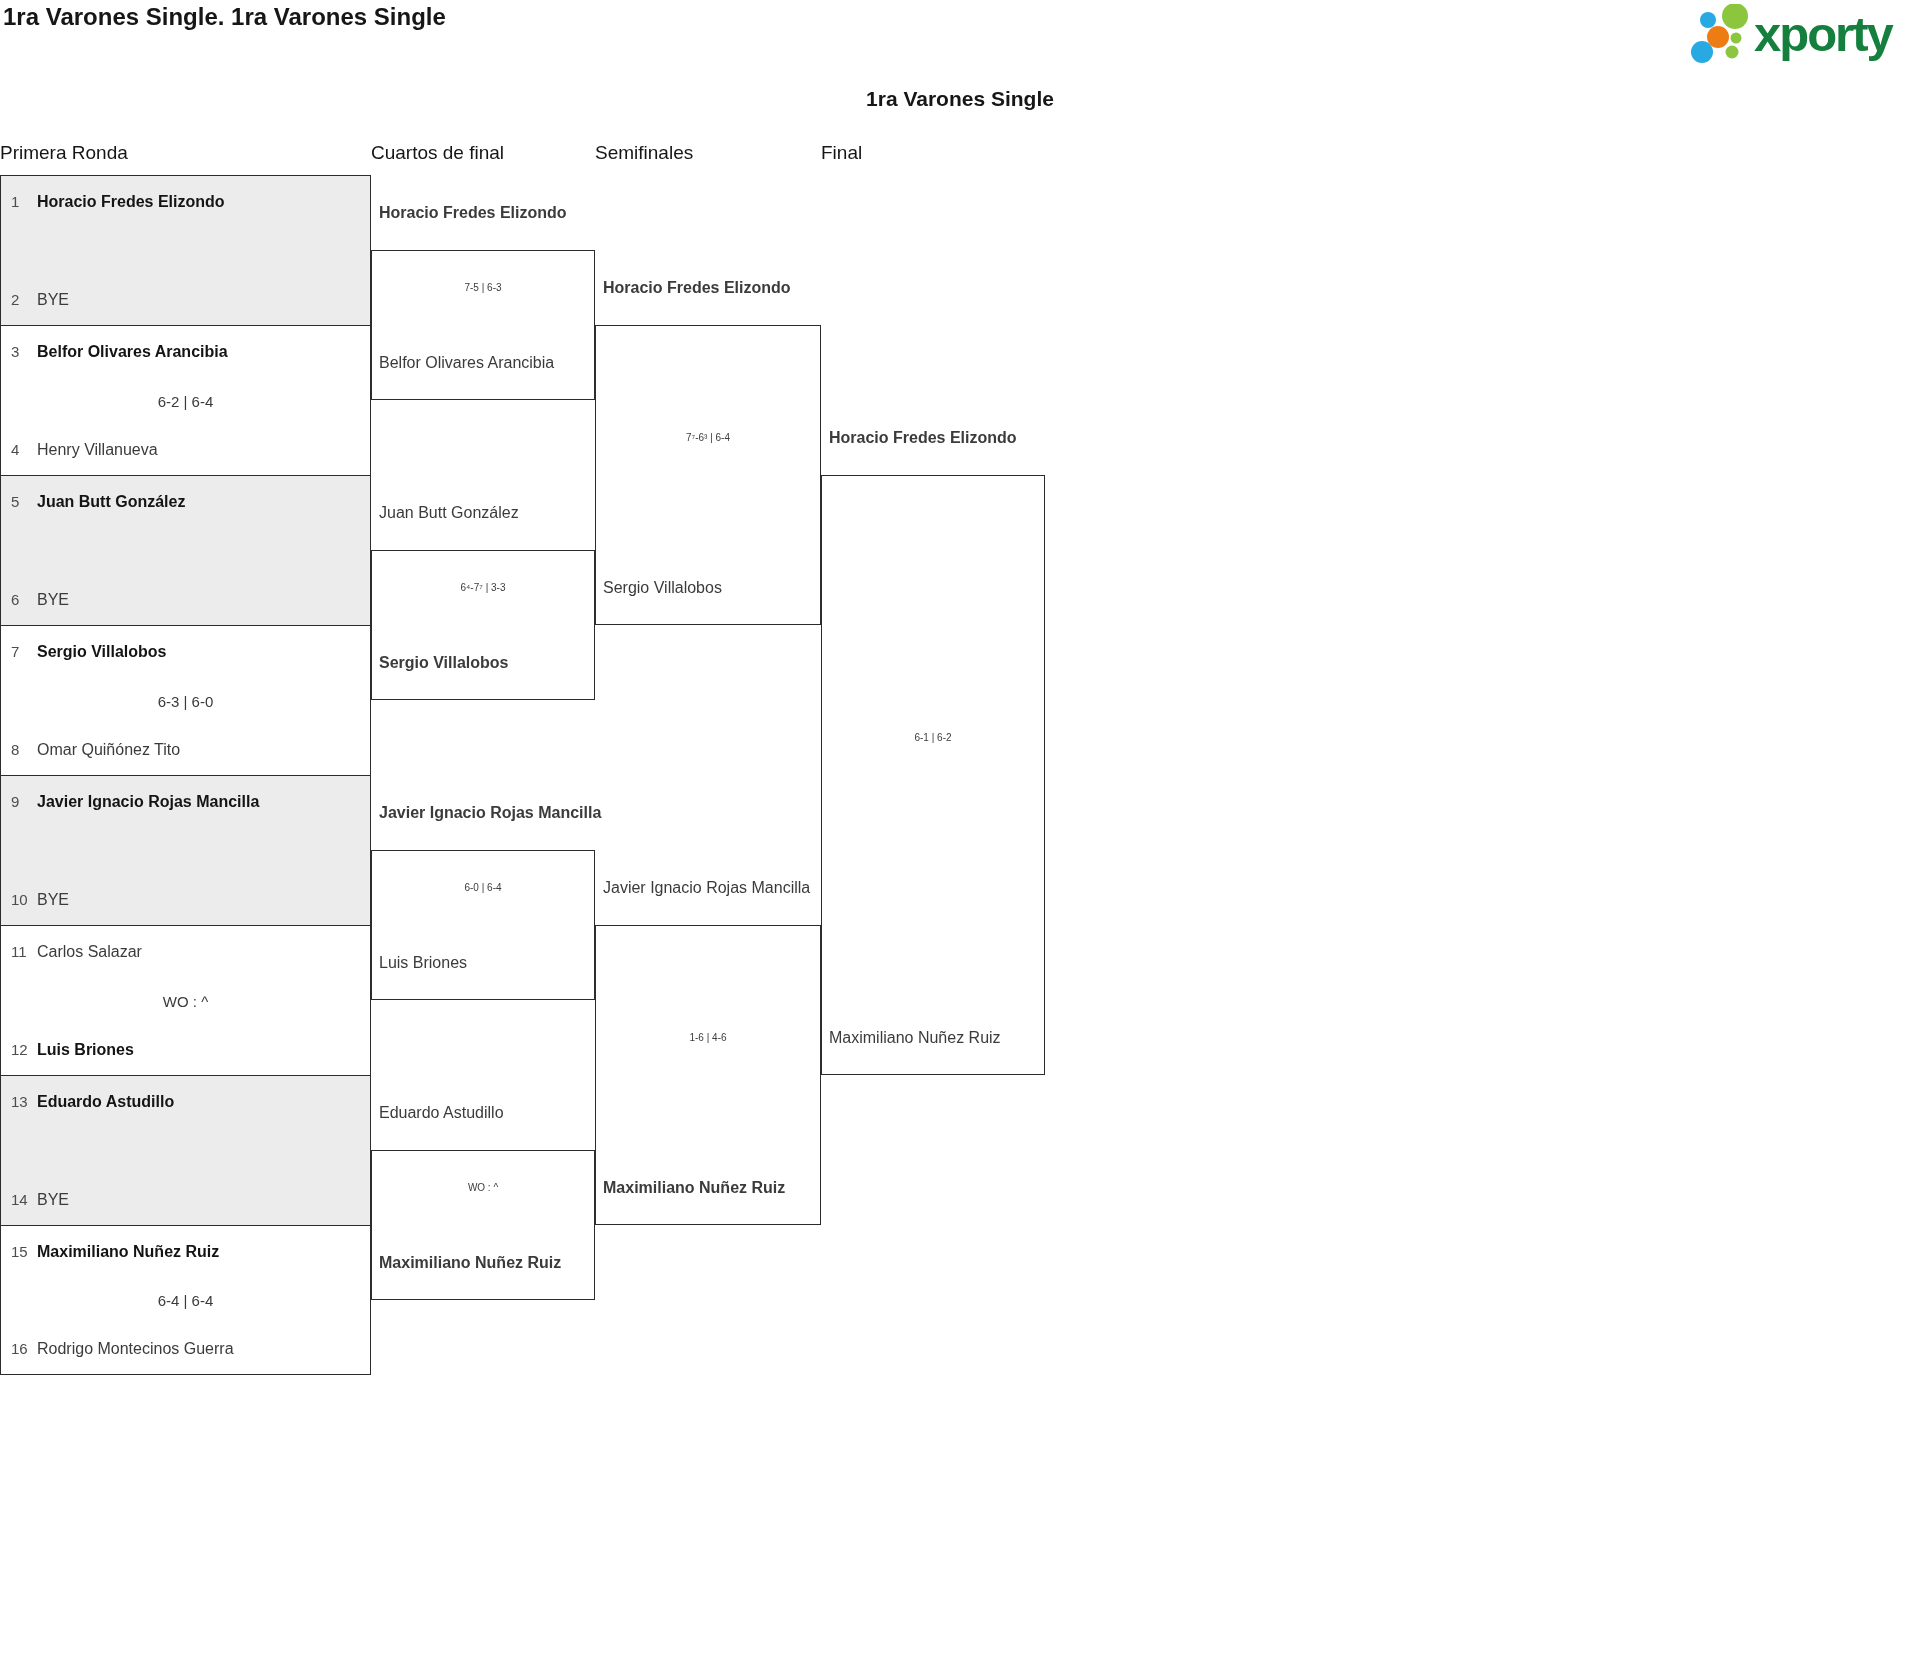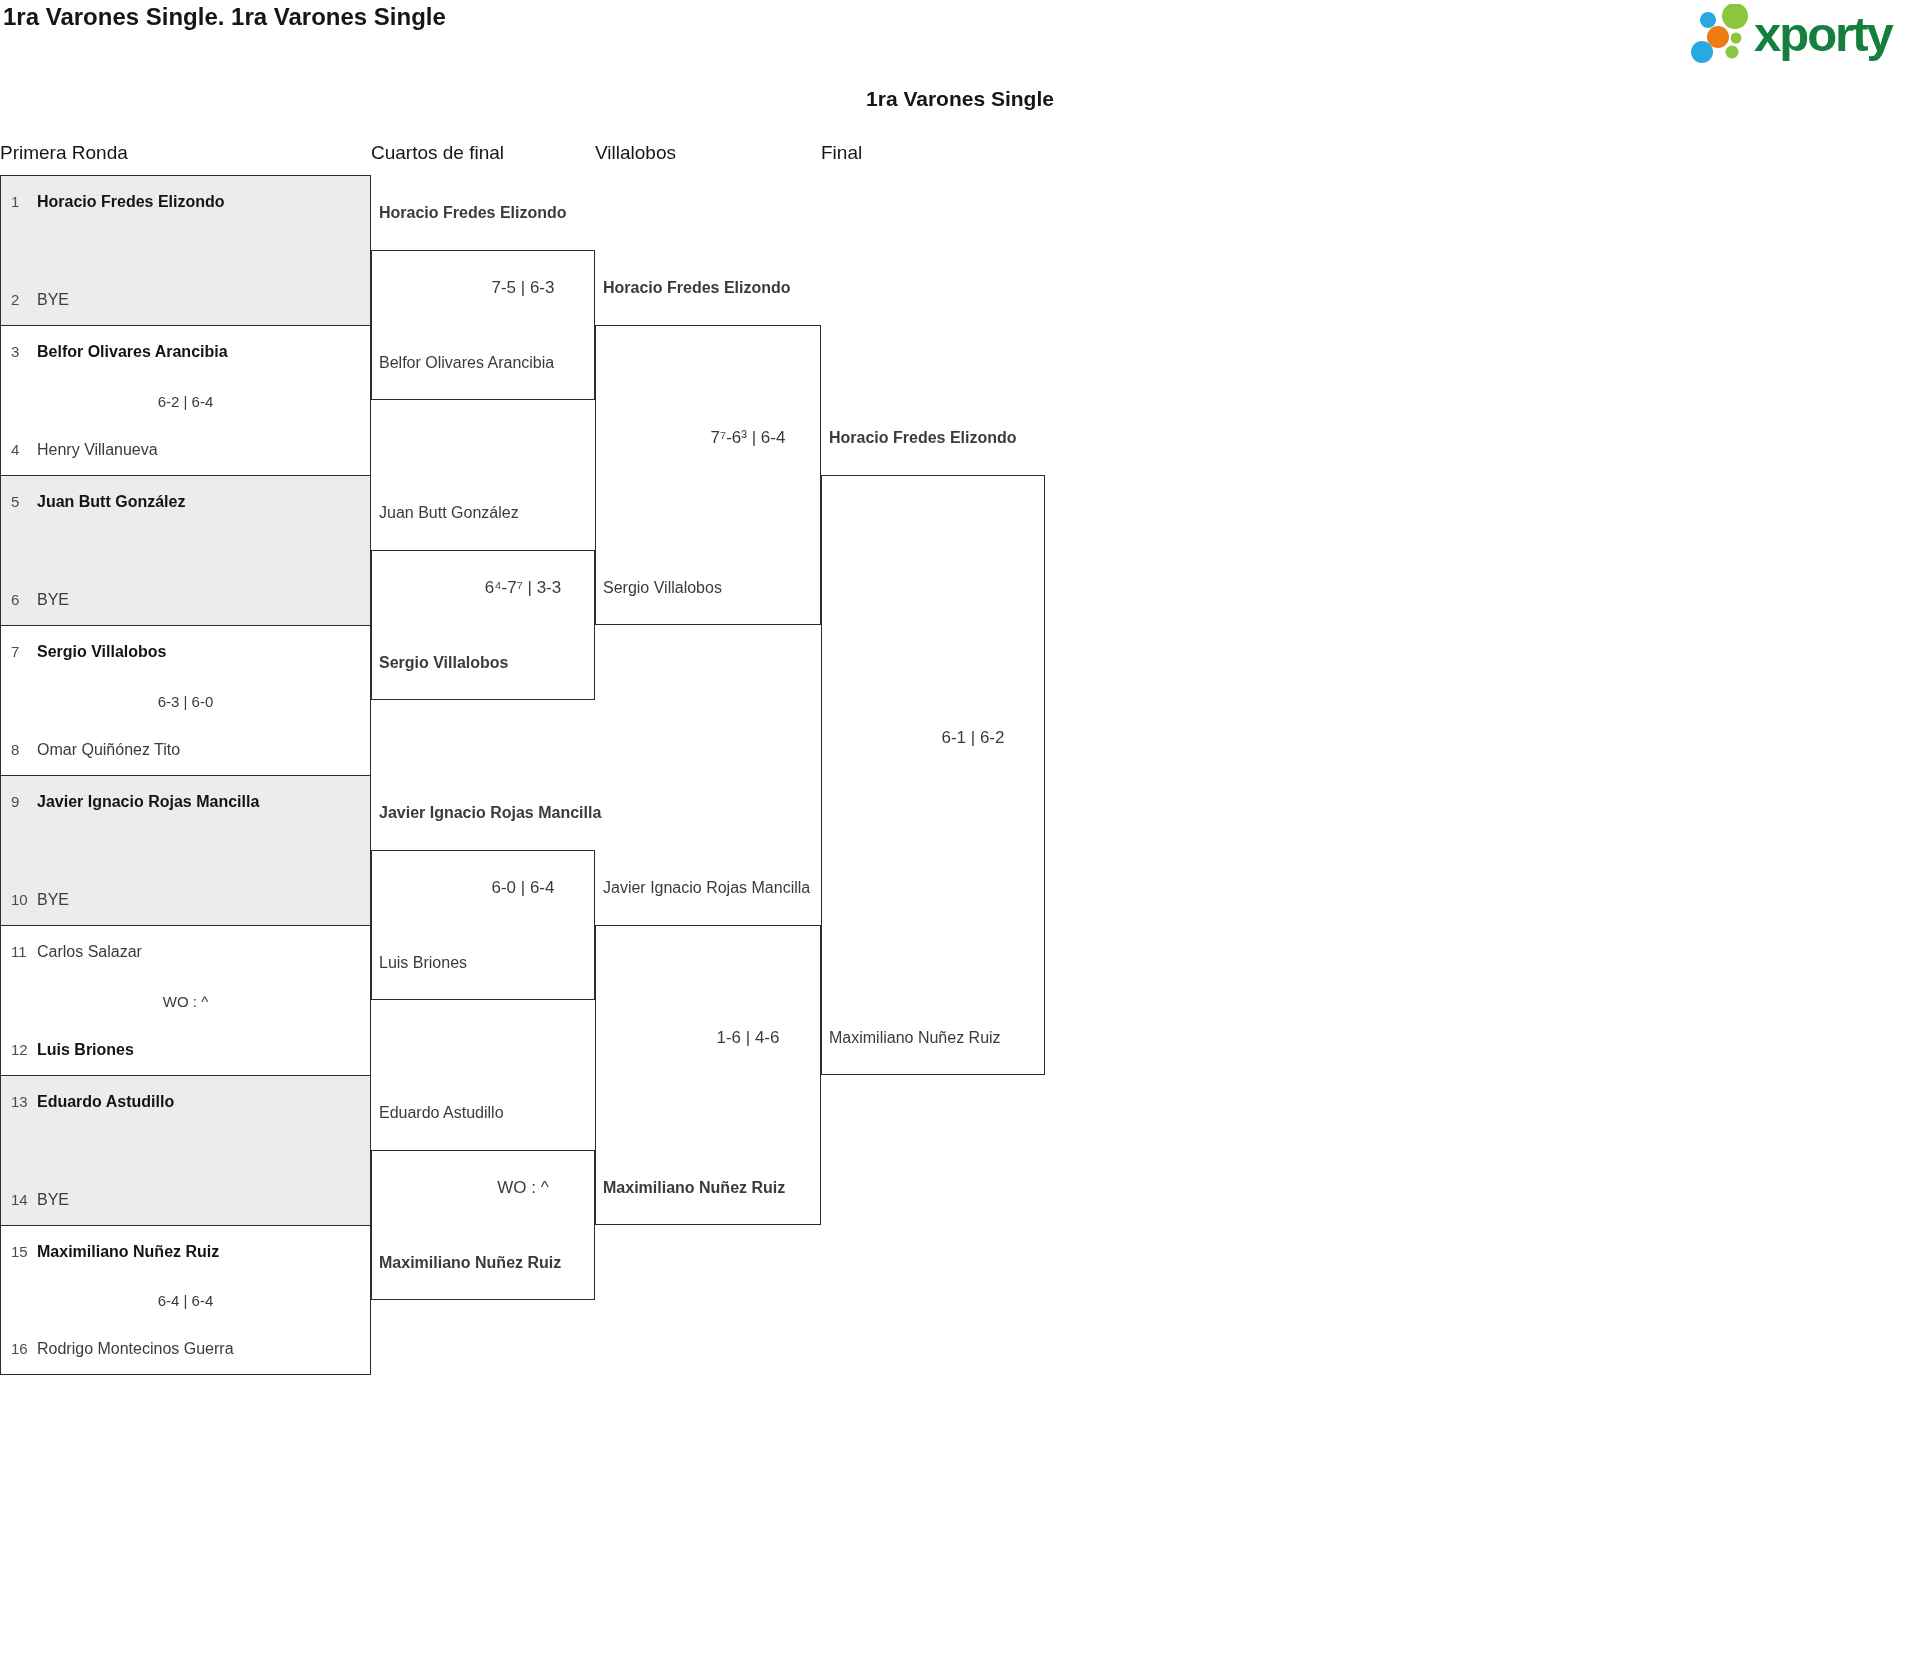--- a/index.html
+++ b/index.html
@@ -27,21 +27,21 @@
   .prow.p1 { top:15px; }
   .prow.p2 { bottom:14px; }
   .seed { flex:0 0 26px; margin-left:10px; font-size:15px; color:#4d4d4d; }
   .win { font-weight:700; color:#141414; }
   .mscore { position:absolute; left:0; width:100%; top:50%; transform:translateY(-50%);
             text-align:center; font-size:15px; color:#3b3b3b; }
 
   
   .rect { position:absolute; box-sizing:border-box; border:1.5px solid #2c2c2c; background:transparent; }
   .adv { position:absolute; font-size:16px; line-height:22px; color:#3b3b3b; white-space:nowrap; }
-  .cscore { position:absolute; text-align:center; font-size:17px; line-height:22px; color:#3b3b3b;margin-left:40px; }
+  .cscore { position:absolute; text-align:center; font-size:10px; line-height:22px; color:#3b3b3b; }
 
   
   .logo { position:absolute; left:1688px; top:2px; width:225px; height:70px; cursor:pointer; }
   .logo-dots { position:absolute; left:0; top:2px; }
   .logo-text { position:absolute; left:66px; top:0px; font-size:49px; line-height:64px;
                font-weight:800; letter-spacing:-2px; }
 </style>
 </head>
 <body>
 
@@ -60,21 +60,21 @@
       <circle cx="14" cy="48" r="11" fill="#29a9e1"></circle>
       <circle cx="44" cy="48" r="6.5" fill="#8cc63f"></circle>
     </svg>
     <div class="logo-text" style="color: #15803d;">xporty</div>
   </div>
 
   <div class="bracket-title">1ra Varones Single</div>
 
   <div class="round-header" style="left:0;width:371px">Primera Ronda</div>
   <div class="round-header" style="left:371px;width:224px">Cuartos de final</div>
-  <div class="round-header" style="left:595px;width:226px">Villalobos</div>
+  <div class="round-header" style="left:595px;width:226px">Semifinales</div>
   <div class="round-header" style="left:821px;width:224px">Final</div>
 
   <div class="match bye-fill" style="top:175px">
     <div class="prow p1">
       <span class="seed">1</span>
       <span class="nm win">Horacio Fredes Elizondo</span>
     </div>
     <div class="mscore"></div>
     <div class="prow p2">
       <span class="seed">2</span>

